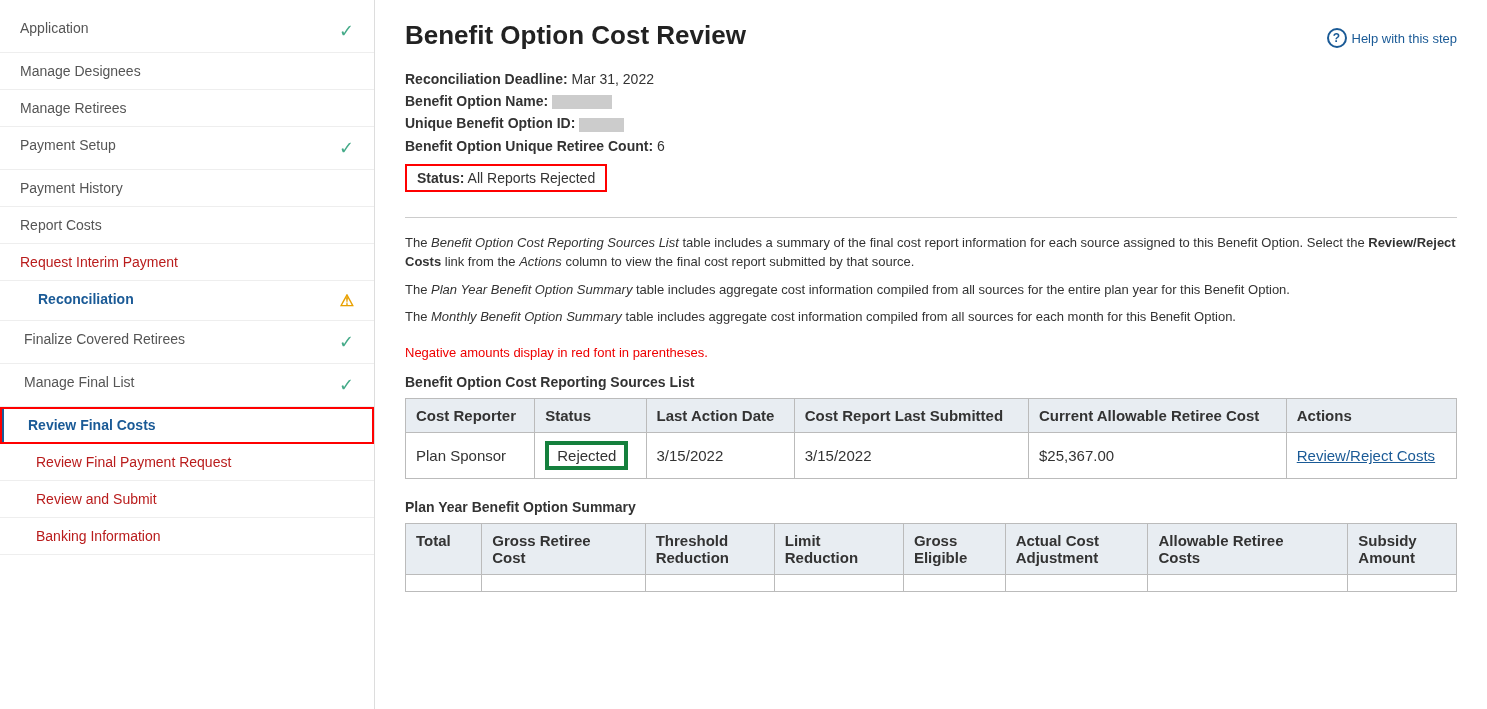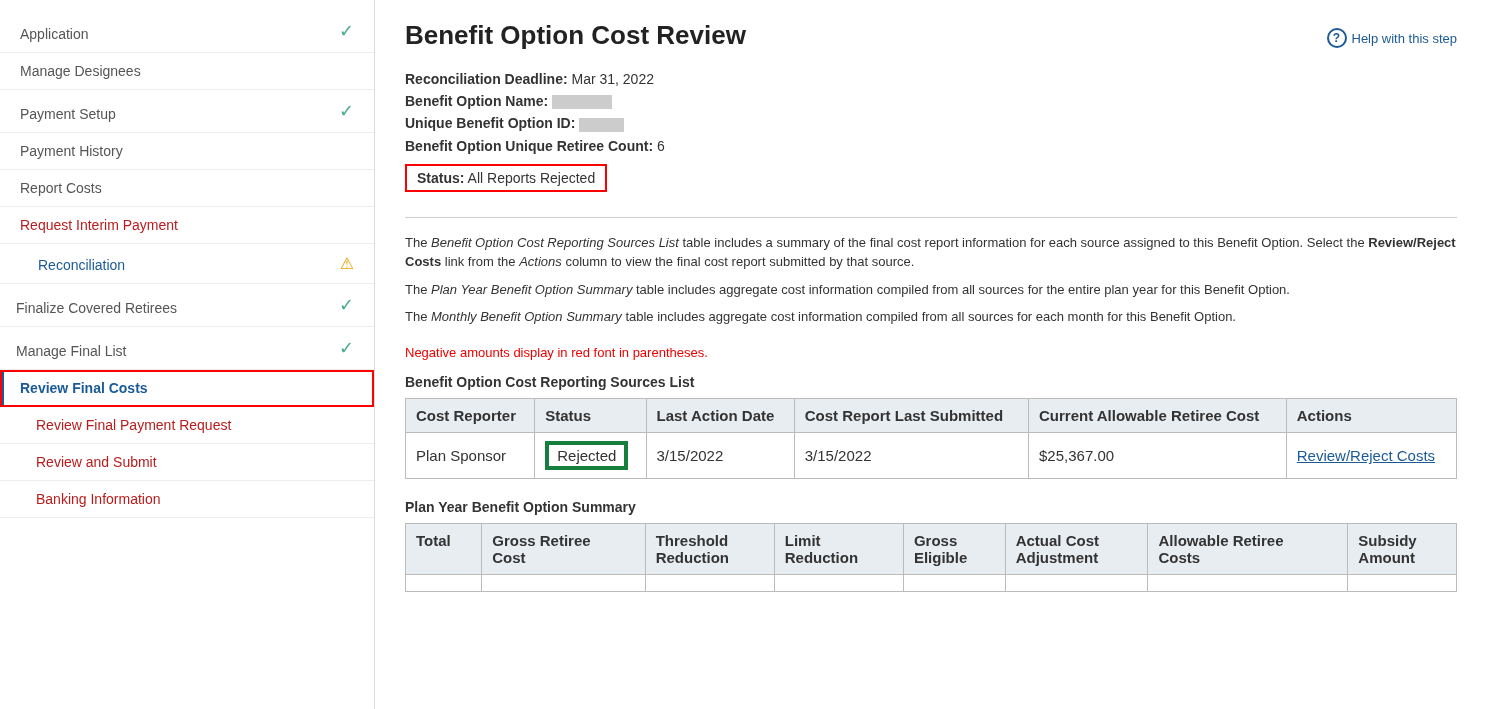--- a/index.html
+++ b/index.html
@@ -9,43 +9,43 @@
     #sidebar {
       width: 375px;
       min-width: 375px;
       border-right: 1px solid #ddd;
       padding: 10px 0;
       overflow-y: auto;
       background: #fff;
     }
     .sidebar-item {
       display: flex;
-      align-items: flex-end;
+      align-items: flex-start;
       justify-content: space-between;
       padding: 10px 20px;
       border-bottom: 1px solid #eee;
       cursor: pointer;
       color: #555;
       font-size: 14px;
     }
     .sidebar-item.active {
       color: #1a5a96;
       font-weight: bold;
       border-left: 4px solid #1a5a96;
       padding-left: 16px;
       outline: 2px solid red;
       outline-offset: -2px;
     }
     .sidebar-item.section-header {
       color: #1a5a96;
-      font-weight: normal;
+      font-weight: bold;
       padding-left: 38px;
     }
     .sidebar-item.disabled { color: #b91c1c; cursor: default; }
-    .sidebar-item.indented { padding-left: 16px; }
+    .sidebar-item.indented { padding-left: 24px; }
     .sidebar-item.indented.disabled { padding-left: 36px; }
 
     .check-icon { color: #4a8; font-size: 18px; }
     .warn-icon { color: #e8a000; font-size: 16px; }
 
     
     #main {
       flex: 1;
       padding: 20px 30px;
       overflow-y: auto;
@@ -134,20 +134,23 @@
 <body>
 
 <div id="sidebar">
 
 <div class="sidebar-item">
       <span>Application</span>
       <span class="check-icon">✓</span>
     </div>
     <div class="sidebar-item">
       <span>Manage Designees</span>
+    </div>
+    <div class="sidebar-item">
+      <span>Manage Retirees</span>
     </div>
     <div class="sidebar-item">
       <span>Payment Setup</span>
       <span class="check-icon">✓</span>
     </div>
     <div class="sidebar-item">
       <span>Payment History</span>
     </div>
     <div class="sidebar-item">
       <span>Report Costs</span>

